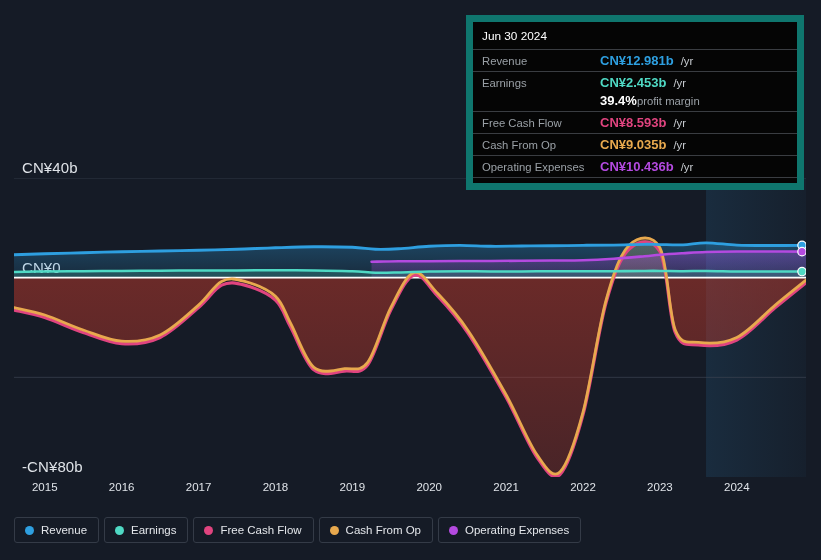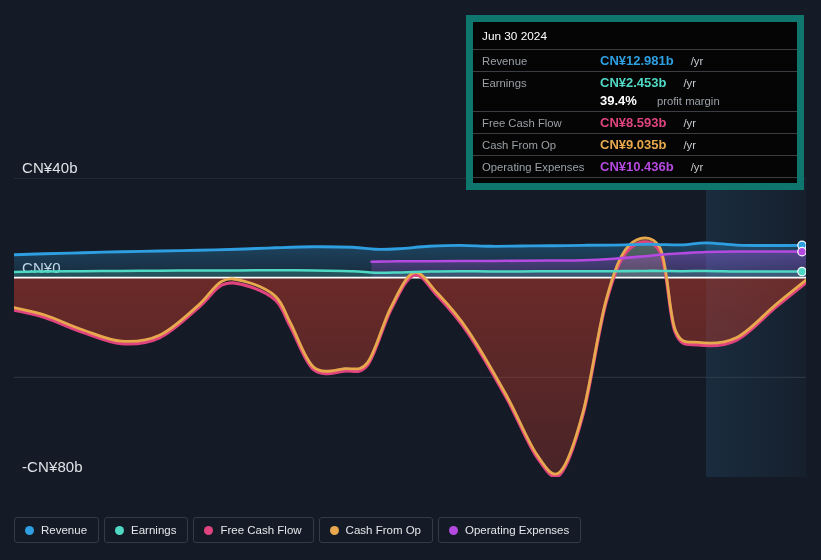--- a/index.html
+++ b/index.html
@@ -100,27 +100,27 @@
   }
   .tt-value {
     font-size: 13px;
     font-weight: bold;
     white-space: nowrap;
   }
   .tt-unit {
     font-size: 11.3px;
     color: #c8ccd1;
     font-weight: normal;
-    margin-left: 17px;
+    margin-left: 7px;
   }
   .tt-margin-text {
     font-size: 11.3px;
     color: #9aa0a6;
     font-weight: normal;
-    margin-left: 20px;
+    margin-left: 0;
   }
   .tt-pad-bottom { height: 5px; border-top: 1px solid #3a3d42; }
 
   
   .legend {
     position: absolute;
     left: 14px;
     top: 517px;
     display: flex;
     gap: 5px;
@@ -199,20 +199,32 @@
         <path d="M0.00,129.57C5.13,130.81 19.22,133.30 30.76,137.04C42.29,140.78 56.39,147.63 69.20,151.99C82.02,156.35 94.83,162.37 107.65,163.20C120.47,164.03 133.28,163.00 146.10,156.97C158.91,150.95 174.29,136.00 184.54,127.08C194.80,118.15 199.92,107.35 207.61,103.40C215.30,99.46 221.71,100.91 230.68,103.40C239.65,105.90 253.75,111.29 261.44,118.35C269.13,125.41 270.41,133.93 276.82,145.76C283.22,157.60 290.91,181.89 299.88,189.37C308.85,196.84 321.67,191.44 330.64,190.61C339.61,189.78 346.02,194.56 353.71,184.38C361.40,174.21 369.09,144.52 376.78,129.57C384.47,114.62 392.16,97.17 399.84,94.68C407.53,92.19 413.94,105.07 422.91,114.62C431.88,124.17 442.14,134.97 453.67,151.99C465.20,169.02 480.58,196.01 492.12,216.78C503.65,237.54 513.90,263.70 522.87,276.57C531.84,289.45 538.25,301.08 545.94,294.02C553.63,286.96 561.32,262.87 569.01,234.22C576.70,205.56 584.39,149.92 592.08,122.09C599.77,94.27 606.17,76.00 615.15,67.28C624.12,58.55 638.21,55.65 645.90,69.77C653.59,83.89 654.87,136.21 661.28,151.99C667.69,167.77 674.10,163.20 684.35,164.45C694.60,165.70 709.98,165.70 722.80,159.47C735.61,153.24 749.71,136.63 761.24,127.08C772.78,117.52 786.87,106.31 792.00,102.16" fill="none" stroke="#e8a94e" stroke-width="2.8" stroke-linecap="round" stroke-linejoin="round"></path>
         <path d="M357.55,83.72C362.04,83.64 374.85,83.30 384.47,83.22C394.08,83.14 404.97,83.26 415.22,83.22C425.48,83.18 435.73,83.01 445.98,82.97C456.23,82.93 466.49,83.01 476.74,82.97C486.99,82.93 497.24,82.81 507.50,82.72C517.75,82.64 528.00,82.56 538.25,82.47C548.50,82.39 558.76,82.52 569.01,82.23C579.26,81.93 589.51,81.39 599.77,80.73C610.02,80.07 622.83,78.90 630.52,78.24C638.21,77.57 639.50,77.24 645.90,76.74C652.31,76.24 661.28,75.71 668.97,75.25C676.66,74.79 683.07,74.29 692.04,74.00C701.01,73.71 712.54,73.59 722.80,73.50C733.05,73.42 742.02,73.48 753.55,73.50C765.09,73.53 785.59,73.64 792.00,73.66" fill="none" stroke="#b44ae0" stroke-width="2.6" stroke-linecap="round" stroke-linejoin="round"></path>
         <path d="M0.00,76.74C5.13,76.58 19.22,76.08 30.76,75.75C42.29,75.41 56.39,75.08 69.20,74.75C82.02,74.42 94.83,74.04 107.65,73.75C120.47,73.46 133.28,73.25 146.10,73.01C158.91,72.76 171.73,72.55 184.54,72.26C197.36,71.97 210.17,71.68 222.99,71.26C235.81,70.85 248.62,70.18 261.44,69.77C274.25,69.35 287.07,68.85 299.88,68.77C312.70,68.69 328.08,68.85 338.33,69.27C348.58,69.68 353.71,71.01 361.40,71.26C369.09,71.51 375.50,71.26 384.47,70.76C393.44,70.27 404.97,68.85 415.22,68.27C425.48,67.69 435.73,67.28 445.98,67.28C456.23,67.28 466.49,68.15 476.74,68.27C486.99,68.40 497.24,68.11 507.50,68.02C517.75,67.94 528.00,67.90 538.25,67.77C548.50,67.65 558.76,67.40 569.01,67.28C579.26,67.15 589.51,67.19 599.77,67.03C610.02,66.86 622.83,66.36 630.52,66.28C638.21,66.20 639.50,66.44 645.90,66.53C652.31,66.61 661.28,67.07 668.97,66.78C676.66,66.49 683.07,64.74 692.04,64.78C701.01,64.82 712.54,66.57 722.80,67.03C733.05,67.48 742.02,67.47 753.55,67.52C765.09,67.57 785.59,67.36 792.00,67.32" fill="none" stroke="#2e9fe0" stroke-width="2.8" stroke-linecap="round" stroke-linejoin="round"></path>
         <path d="M0.00,93.94C5.13,93.85 19.22,93.56 30.76,93.44C42.29,93.31 56.39,93.27 69.20,93.19C82.02,93.11 94.83,93.02 107.65,92.94C120.47,92.86 133.28,92.77 146.10,92.69C158.91,92.61 171.73,92.48 184.54,92.44C197.36,92.40 210.17,92.48 222.99,92.44C235.81,92.40 248.62,92.19 261.44,92.19C274.25,92.19 287.07,92.27 299.88,92.44C312.70,92.61 328.08,92.81 338.33,93.19C348.58,93.56 353.71,94.48 361.40,94.68C369.09,94.89 375.50,94.64 384.47,94.43C393.44,94.23 404.97,93.65 415.22,93.44C425.48,93.23 435.73,93.19 445.98,93.19C456.23,93.19 466.49,93.40 476.74,93.44C486.99,93.48 497.24,93.48 507.50,93.44C517.75,93.40 528.00,93.23 538.25,93.19C548.50,93.15 558.76,93.19 569.01,93.19C579.26,93.19 589.51,93.23 599.77,93.19C610.02,93.15 622.83,92.98 630.52,92.94C638.21,92.90 639.50,92.90 645.90,92.94C652.31,92.98 661.28,93.19 668.97,93.19C676.66,93.19 683.07,92.90 692.04,92.94C701.01,92.98 712.54,93.33 722.80,93.44C733.05,93.54 742.02,93.54 753.55,93.56C765.09,93.58 785.59,93.56 792.00,93.55" fill="none" stroke="#4fd9c4" stroke-width="2.6" stroke-linecap="round" stroke-linejoin="round"></path>
         <circle cx="788" cy="67.32234166666666" r="4.2" fill="#2e9fe0" stroke="#ffffff" stroke-width="1.2"></circle>
         <circle cx="788" cy="73.66363333333334" r="4.2" fill="#b44ae0" stroke="#ffffff" stroke-width="1.2"></circle>
         <circle cx="788" cy="93.55460833333332" r="4.2" fill="#4fd9c4" stroke="#ffffff" stroke-width="1.2"></circle>
       </svg>
   </div>
 
+  <div class="x-axis" id="x-axis">
+      <div class="tick" style="left: 30.7573px;">2015</div>
+      <div class="tick" style="left: 107.65px;">2016</div>
+      <div class="tick" style="left: 184.544px;">2017</div>
+      <div class="tick" style="left: 261.437px;">2018</div>
+      <div class="tick" style="left: 338.33px;">2019</div>
+      <div class="tick" style="left: 415.223px;">2020</div>
+      <div class="tick" style="left: 492.117px;">2021</div>
+      <div class="tick" style="left: 569.01px;">2022</div>
+      <div class="tick" style="left: 645.903px;">2023</div>
+      <div class="tick" style="left: 722.796px;">2024</div>
+    </div>
 
   <div class="tooltip">
     <div class="tt-date">Jun 30 2024</div>
     <div id="tt-rows">
         <div class="tt-row">
           <div class="tt-label">Revenue</div>
           <div class="tt-value" style="color: rgb(46, 159, 224);">CN¥12.981b</div>
           <div class="tt-unit">/yr</div>
         </div>
         <div class="tt-row">

